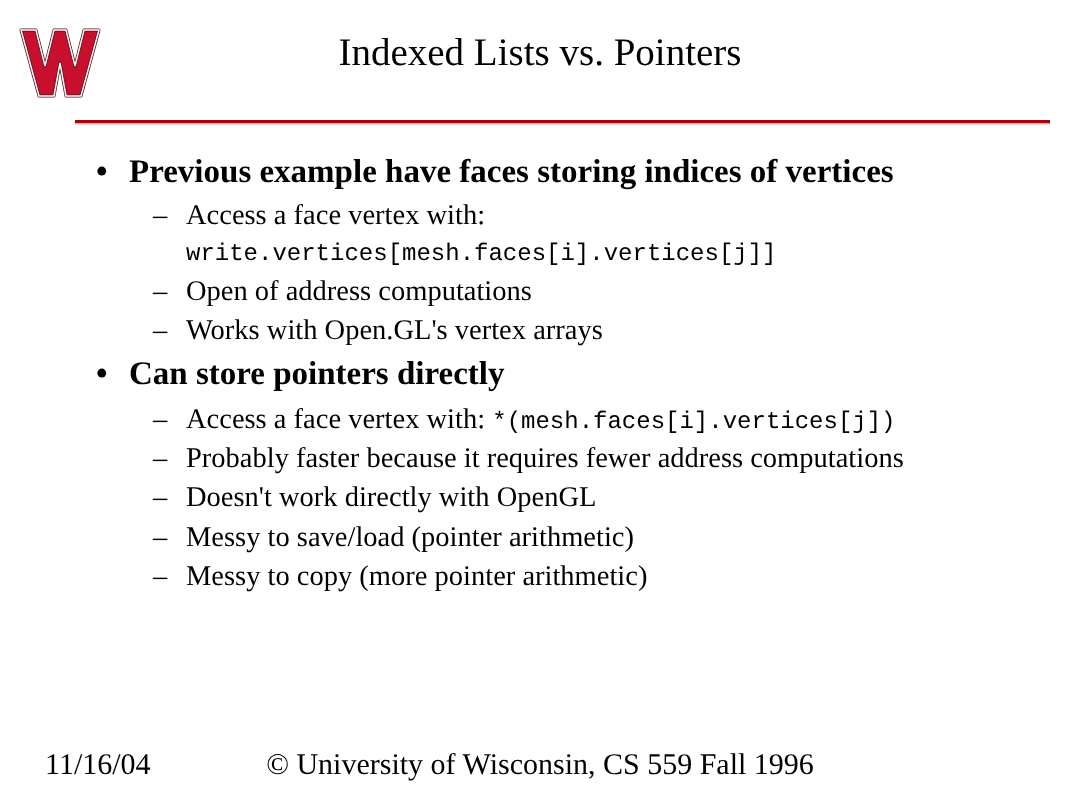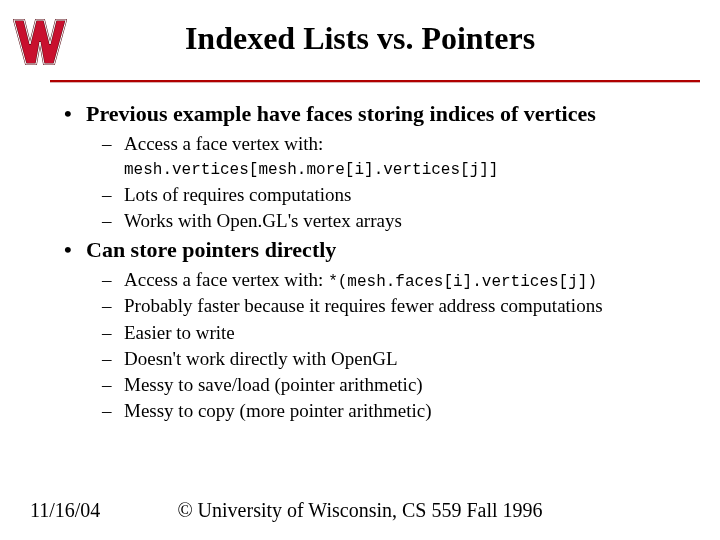--- a/index.html
+++ b/index.html
@@ -25,22 +25,22 @@
     left: 10px;
     width: 60px;
     height: 56px;
   }
   .title {
     position: absolute;
     top: 20px;
     left: 0;
     width: 720px;
     text-align: center;
-    font-size: 32px;
-    font-weight: bold;
+    font-size: 26px;
+    font-weight: normal;
   }
   .underline {
     position: absolute;
     top: 80px;
     left: 50px;
     right: 20px;
     height: 3px;
     background: linear-gradient(to bottom, #b00000 0%, #b00000 60%, #d9b0b0 60%, #d9b0b0 100%);
   }
   .content {
@@ -116,33 +116,32 @@
   <div class="title">Indexed Lists vs. Pointers</div>
 
   <div class="underline"></div>
 
   <div class="content">
 
     <div class="b1">
       <span>Previous example have faces storing indices of vertices</span>
     </div>
     <div class="sub">
-      <span>Access a face vertex with: </span><code>mesh.vertices[mesh.more[i].vertices[j]]</code>
+      <span>Access a face vertex with: </span><code>write.vertices[mesh.faces[i].vertices[j]]</code>
     </div>
-    <div class="sub">Lots of requires computations</div>
+    <div class="sub">Open of address computations</div>
     <div class="sub">Works with Open.GL's vertex arrays</div>
 
     <div class="b1" style="margin-top:0">
       <span>Can store pointers directly</span>
     </div>
     <div class="sub">
       <span>Access a face vertex with: </span><code>*(mesh.faces[i].vertices[j])</code>
     </div>
     <div class="sub">Probably faster because it requires fewer address computations</div>
-    <div class="sub">Easier to write</div>
     <div class="sub">Doesn't work directly with OpenGL</div>
     <div class="sub">Messy to save/load (pointer arithmetic)</div>
     <div class="sub">Messy to copy (more pointer arithmetic)</div>
 
   </div>
 
   <div class="footer">
     <span class="date">11/16/04</span>
     <span class="center">© University of Wisconsin, CS 559 Fall 1996</span>
   </div>

